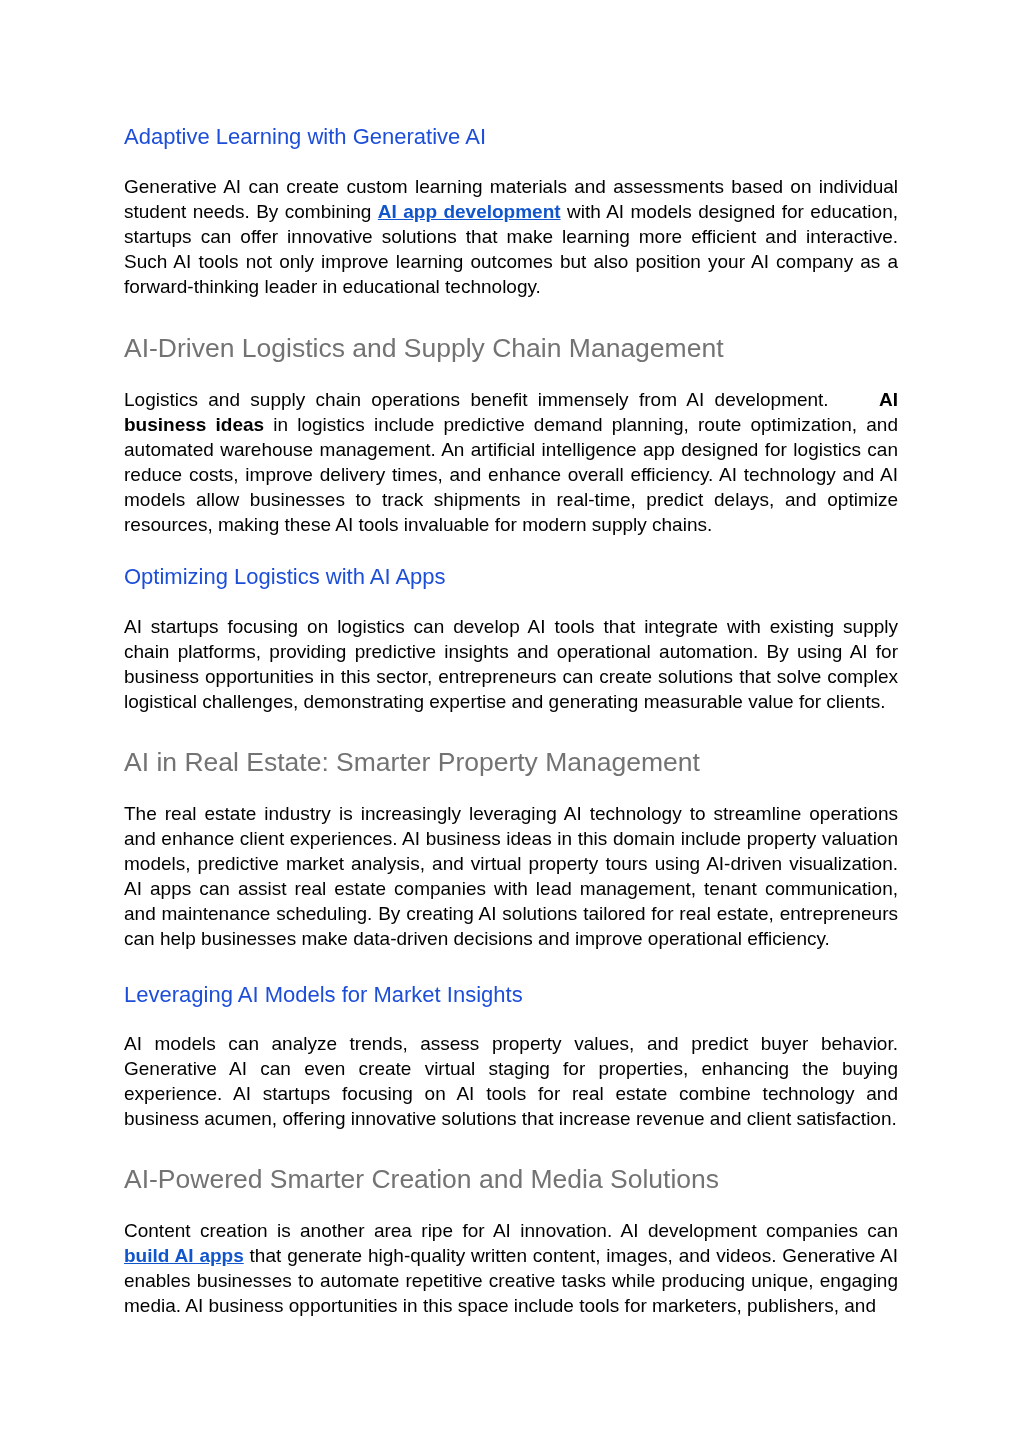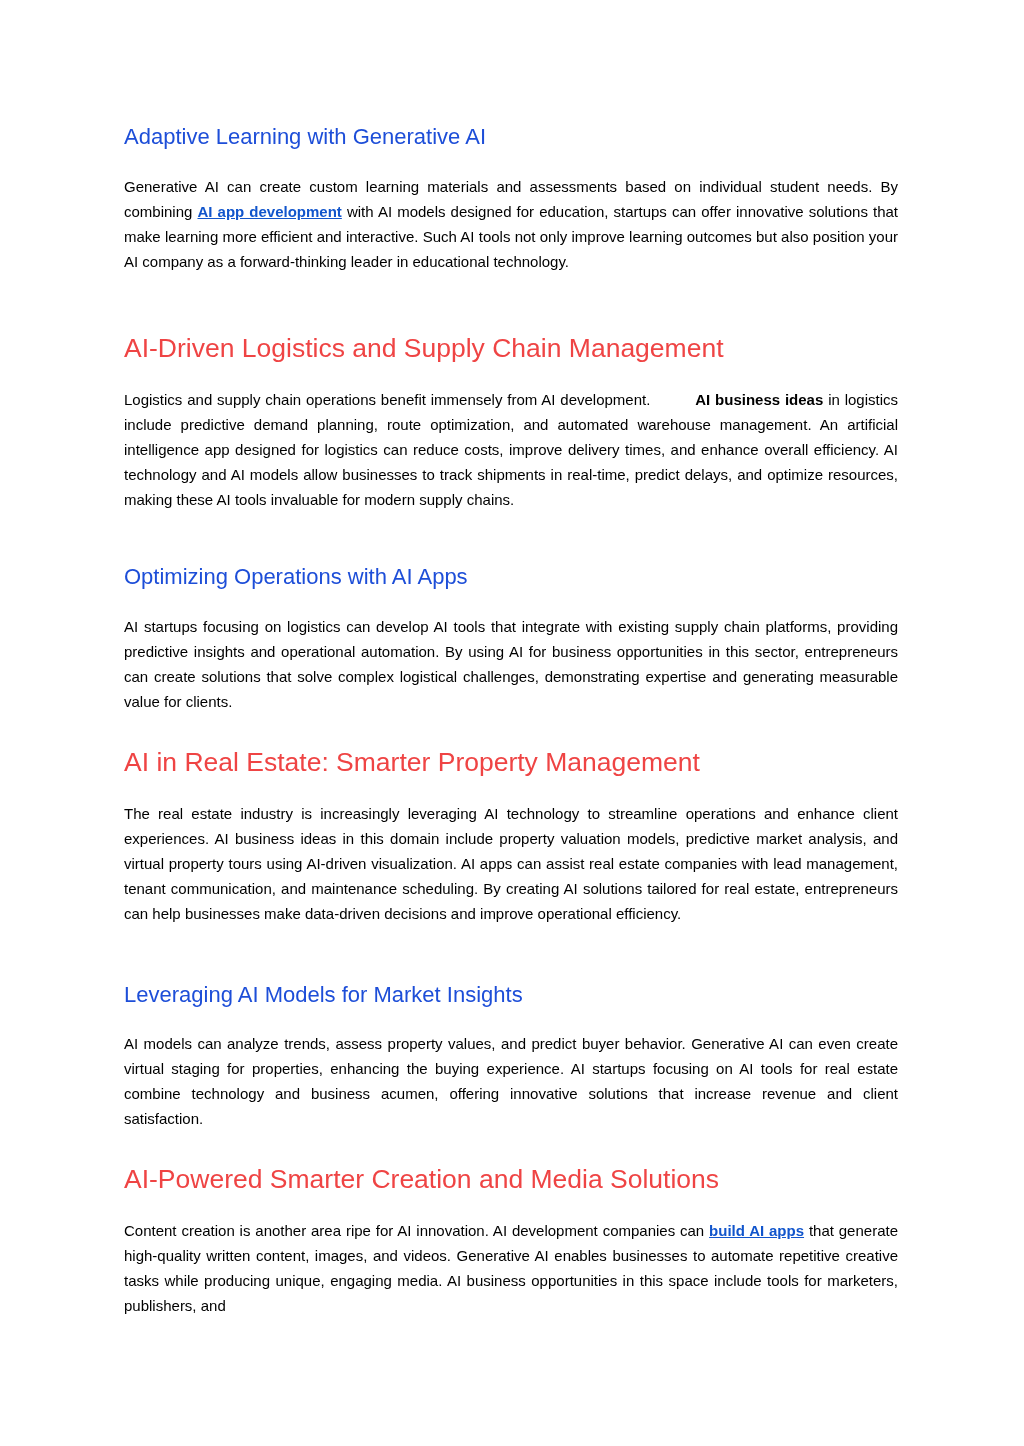--- a/index.html
+++ b/index.html
@@ -29,30 +29,30 @@
       color: #1d4ed8;
       font-weight: normal;
       margin: 0;
       white-space: nowrap;
     }
     .h2 {
       position: absolute;
       left: 0;
       font-size: 26.5px;
       line-height: 34px;
-      color: #ef4444;
+      color: #737373;
       font-weight: normal;
       margin: 0;
       white-space: nowrap;
     }
     .para {
       position: absolute;
       left: 0;
       width: 774px;
-      font-size: 15px;
+      font-size: 19px;
       line-height: 25px;
       text-align: justify;
       margin: 0;
       color: #000000;
     }
     .para a {
       color: #1155cc;
       font-weight: bold;
       text-decoration: underline;
     }
@@ -62,21 +62,21 @@
 <body>
 
 <div class="page">
 
   <h3 class="h3" style="top:123px;">Adaptive Learning with Generative AI</h3>
   <p class="para" style="top:174px;"><span>Generative AI can create custom learning materials and assessments based on individual student needs. By combining </span><a href="#">AI app development</a><span> with AI models designed for education, startups can offer innovative solutions that make learning more efficient and interactive. Such AI tools not only improve learning outcomes but also position your AI company as a forward-thinking leader in educational technology.</span></p>
 
   <h2 class="h2" style="top:331px;">AI-Driven Logistics and Supply Chain Management</h2>
   <p class="para" style="top:387px;"><span>Logistics and supply chain operations benefit immensely from AI development. </span><b>AI business ideas</b><span> in logistics include predictive demand planning, route optimization, and automated warehouse management. An artificial intelligence app designed for logistics can reduce costs, improve delivery times, and enhance overall efficiency. AI technology and AI models allow businesses to track shipments in real-time, predict delays, and optimize resources, making these AI tools invaluable for modern supply chains.</span></p>
 
-  <h3 class="h3" style="top:563px;">Optimizing Operations with AI Apps</h3>
+  <h3 class="h3" style="top:563px;">Optimizing Logistics with AI Apps</h3>
   <p class="para" style="top:614px;">AI startups focusing on logistics can develop AI tools that integrate with existing supply chain platforms, providing predictive insights and operational automation. By using AI for business opportunities in this sector, entrepreneurs can create solutions that solve complex logistical challenges, demonstrating expertise and generating measurable value for clients.</p>
 
   <h2 class="h2" style="top:745px;text-align:right;">AI in Real Estate: Smarter Property Management</h2>
   <p class="para" style="top:801px;">The real estate industry is increasingly leveraging AI technology to streamline operations and enhance client experiences. AI business ideas in this domain include property valuation models, predictive market analysis, and virtual property tours using AI-driven visualization. AI apps can assist real estate companies with lead management, tenant communication, and maintenance scheduling. By creating AI solutions tailored for real estate, entrepreneurs can help businesses make data-driven decisions and improve operational efficiency.</p>
 
   <h3 class="h3" style="top:981px;">Leveraging AI Models for Market Insights</h3>
   <p class="para" style="top:1031px;">AI models can analyze trends, assess property values, and predict buyer behavior. Generative AI can even create virtual staging for properties, enhancing the buying experience. AI startups focusing on AI tools for real estate combine technology and business acumen, offering innovative solutions that increase revenue and client satisfaction.</p>
 
   <h2 class="h2" style="top:1162px;">AI-Powered Smarter Creation and Media Solutions</h2>
   <p class="para" style="top:1218px;"><span>Content creation is another area ripe for AI innovation. AI development companies can </span><a href="#">build AI apps</a><span> that generate high-quality written content, images, and videos. Generative AI enables businesses to automate repetitive creative tasks while producing unique, engaging media. AI business opportunities in this space include tools for marketers, publishers, and</span></p>

